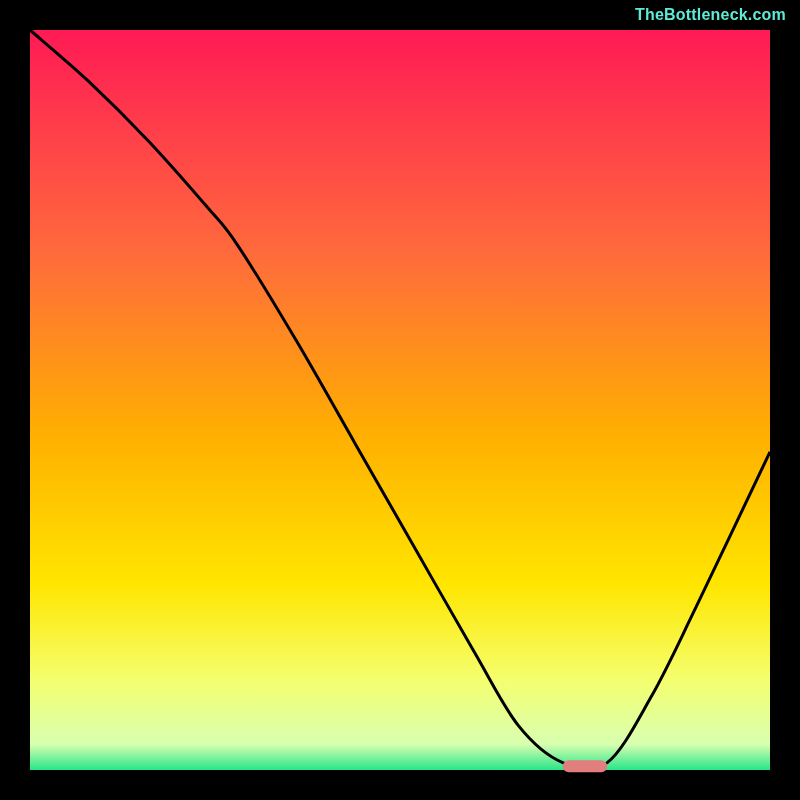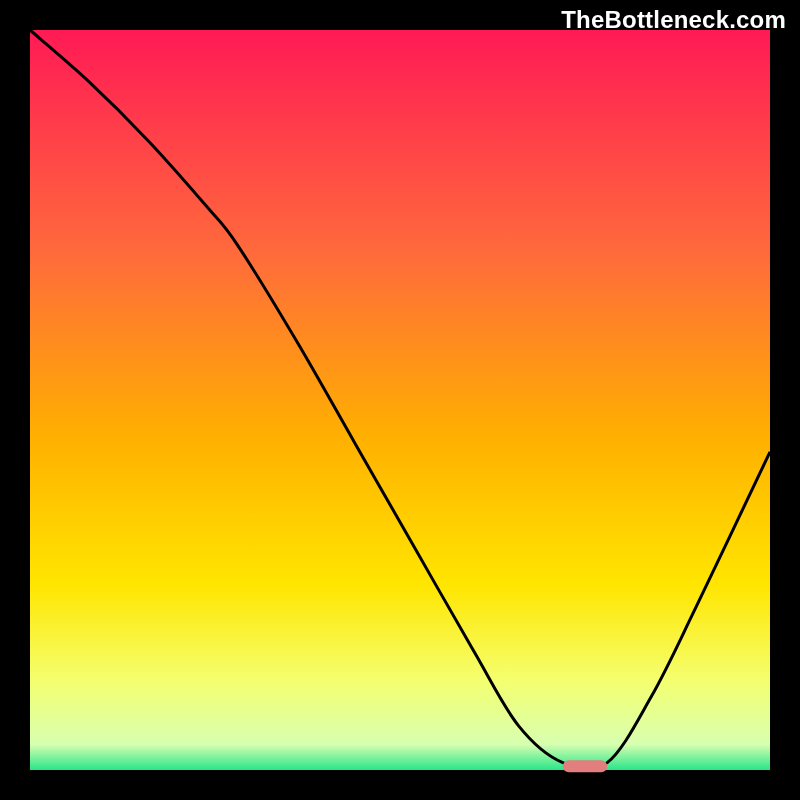--- a/index.html
+++ b/index.html
@@ -16,23 +16,23 @@
     top: 0;
     width: 800px;
     height: 800px;
     background: #000;
   }
   .watermark {
     position: absolute;
     top: 6px;
     right: 14px;
     font-family: Arial, Helvetica, sans-serif;
-    font-size: 24px;
+    font-size: 16px;
     font-weight: 600;
-    color: #ffffff;
+    color: #5eead4;
     letter-spacing: 0.2px;
   }
   svg.plot {
     position: absolute;
     left: 0;
     top: 0;
   }
 </style>
 </head>
 <body>

